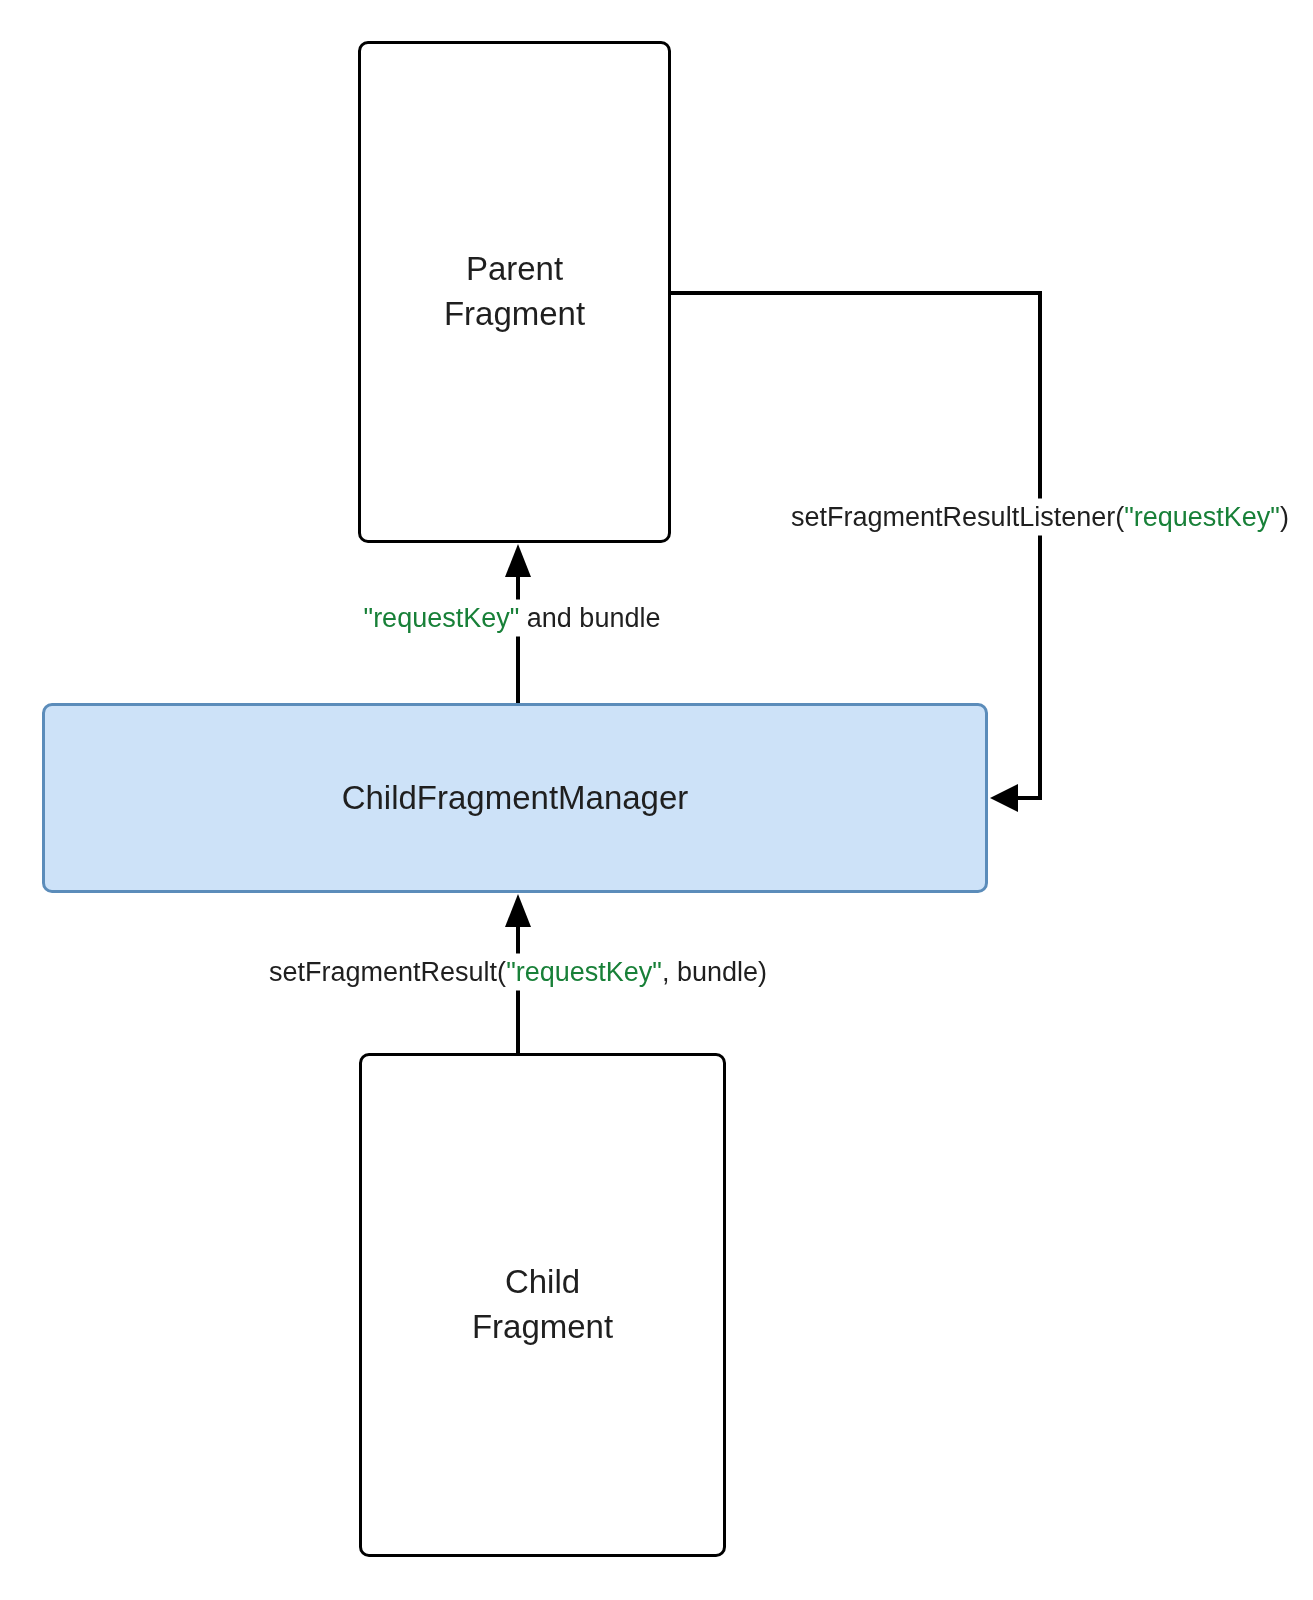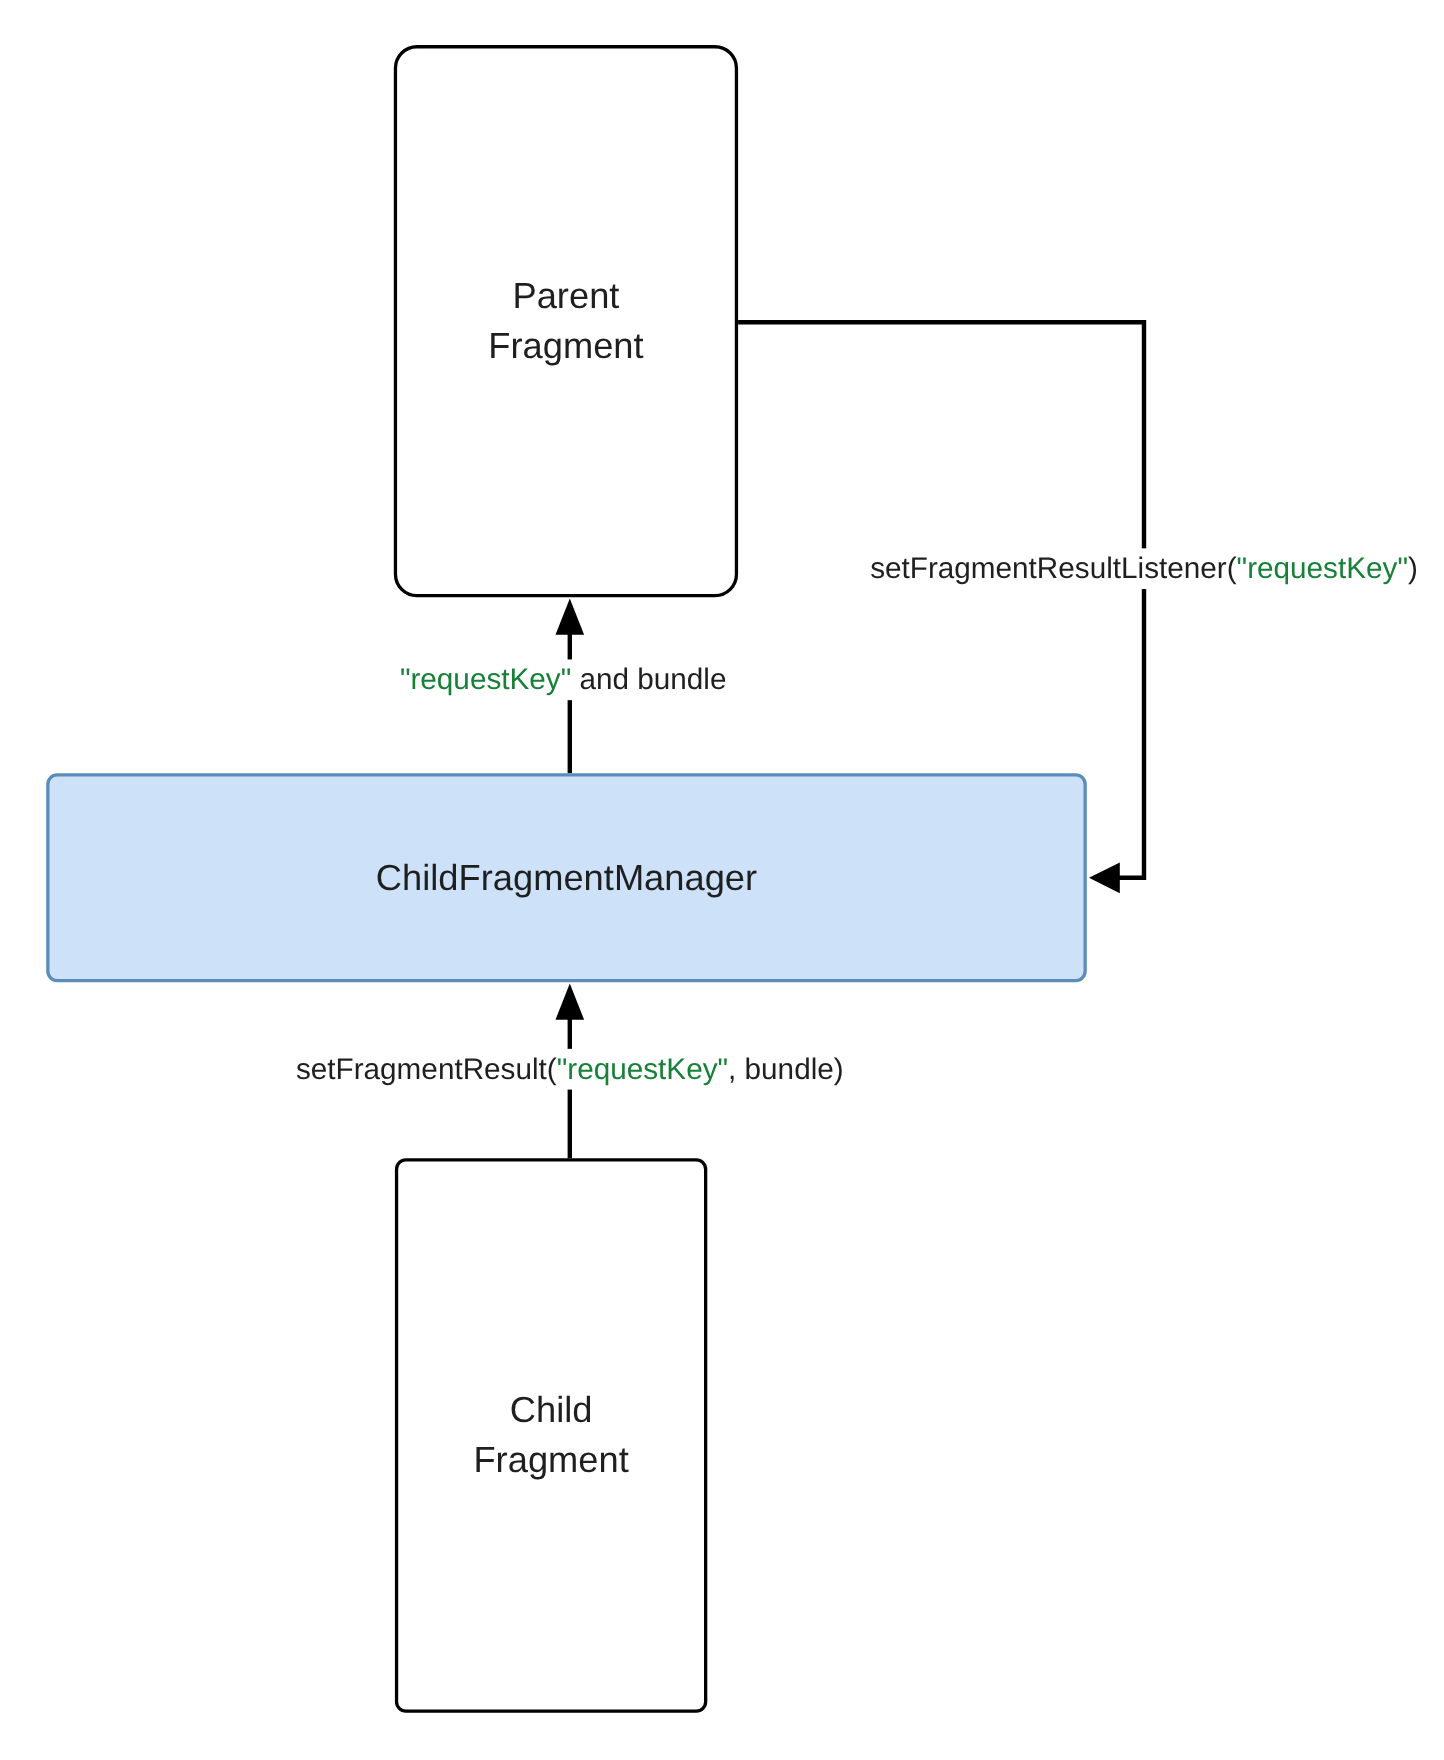--- a/index.html
+++ b/index.html
@@ -55,23 +55,23 @@
   }
   .plain-node {
     background: #ffffff;
     border: 3px solid #000000;
   }
   .manager-node {
     background: var(--manager-fill, #cde2f8);
     border: 3px solid var(--manager-border, #5b8cba);
     text-align: right;
   }
-  #parent-node { left: 358px; top: 41px;  width: 313px; height: 502px; border-radius: 21px; }
+  #parent-node { left: 358px; top: 41px;  width: 313px; height: 502px; }
   #manager-node { left: 42px; top: 703px; width: 946px; height: 190px; }
-  #child-node  { left: 359px; top: 1053px; width: 284px; height: 504px; }
+  #child-node  { left: 359px; top: 1053px; width: 367px; height: 504px; }
 
   
   .edge-label {
     position: absolute;
     transform: translate(-50%, -50%);
     background: #ffffff;
     padding: 3px 8px;
     font-size: 27px;
     white-space: nowrap;
     z-index: 3;

